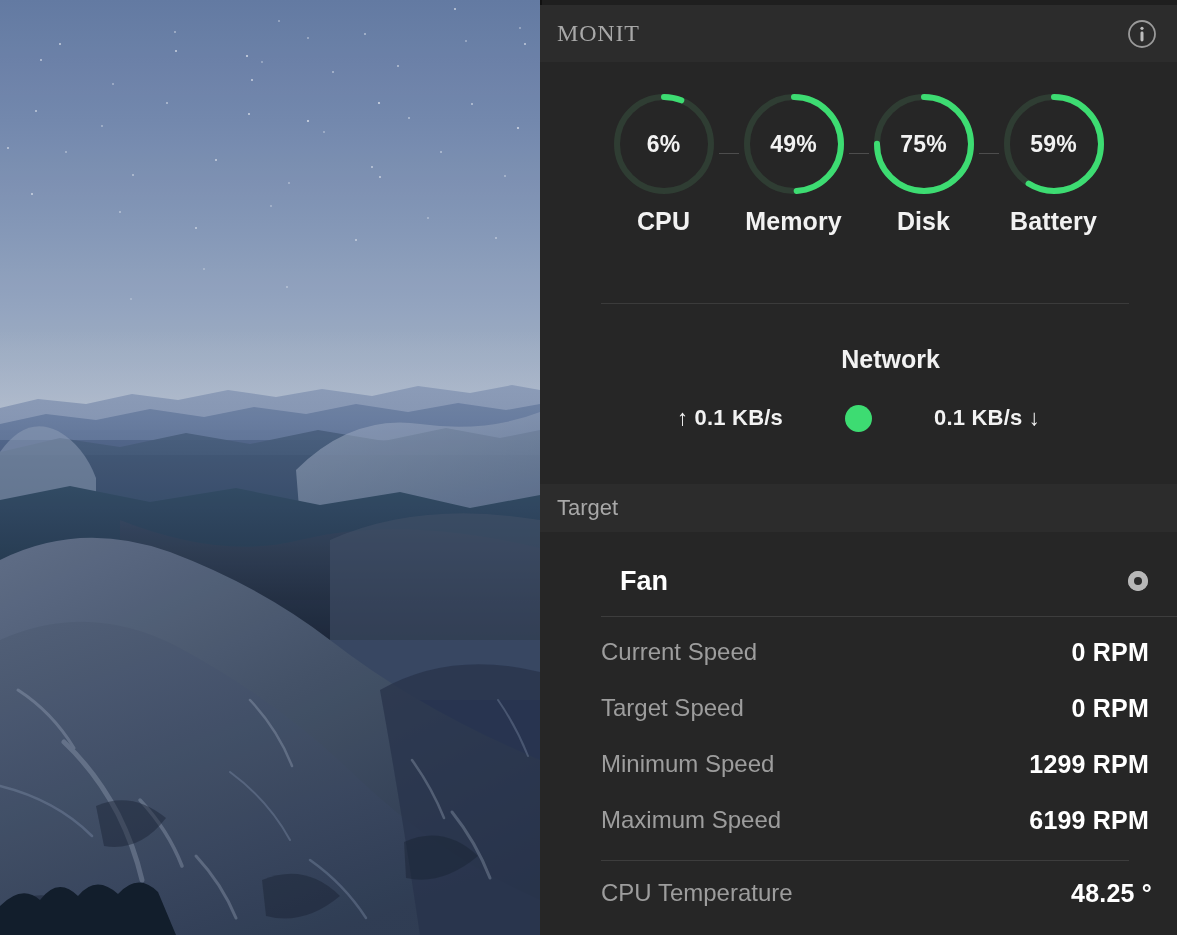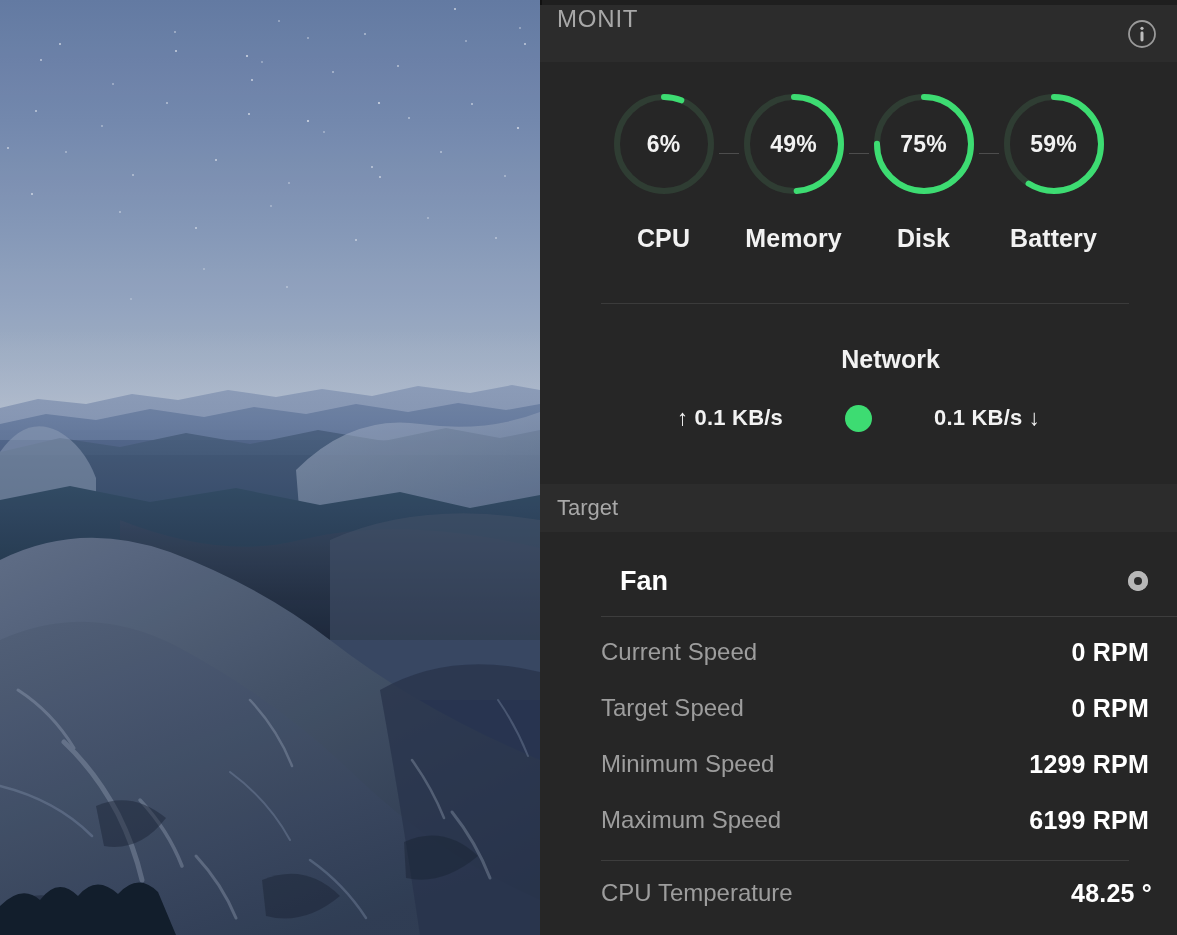--- a/index.html
+++ b/index.html
@@ -117,20 +117,22 @@
     background: rgba(0,0,0,.45);
   }
 
   
   #monit-header {
     position: absolute;
     left: 0; top: 5px;
     width: 637px; height: 57px;
     background: #2c2c2c;
     display: flex;
+    align-items: center;
+    font-family: Liberation Serif, serif;
   }
   #monit-title {
     margin-left: 17px;
     font-size: 24px;
     letter-spacing: .8px;
     color: #a8a8a8;
     font-weight: 400;
   }
   #info-icon {
     position: absolute;
@@ -187,21 +189,21 @@
     width: 108px; height: 108px;
     display: flex;
     align-items: center;
     justify-content: center;
     color: #f2f2f2;
     font-size: 23px;
     font-weight: 600;
     letter-spacing: .2px;
   }
   .gauge-label {
-    margin-top: 26px;
+    margin-top: 9px;
     color: #f2f2f2;
     font-size: 25px;
     font-weight: 700;
     letter-spacing: .1px;
   }
 
   
   #monit-divider {
     position: absolute;
     left: 61px;

